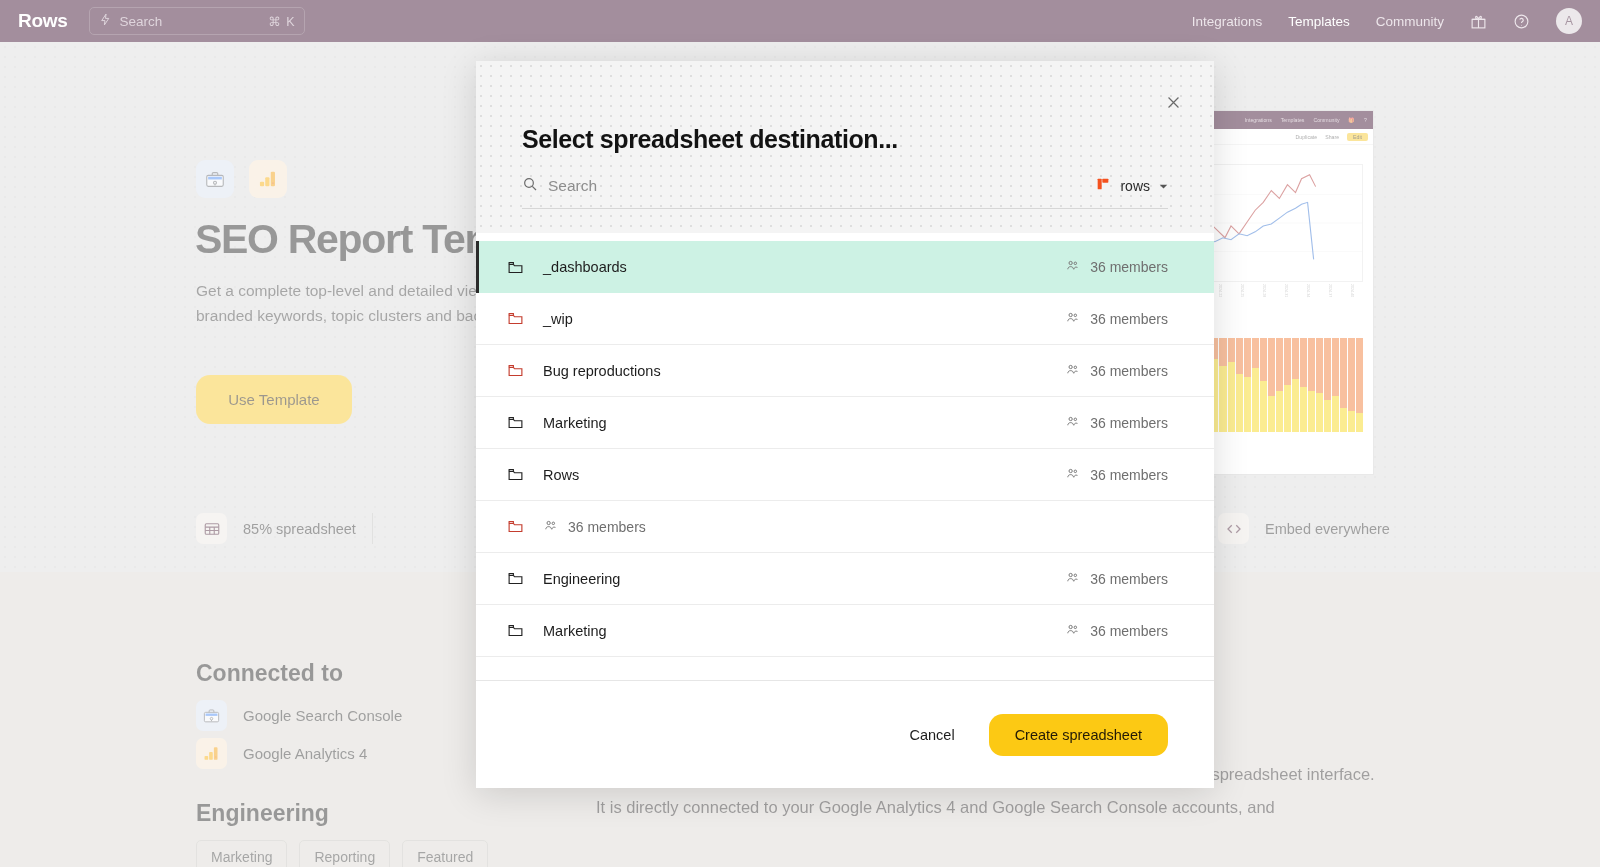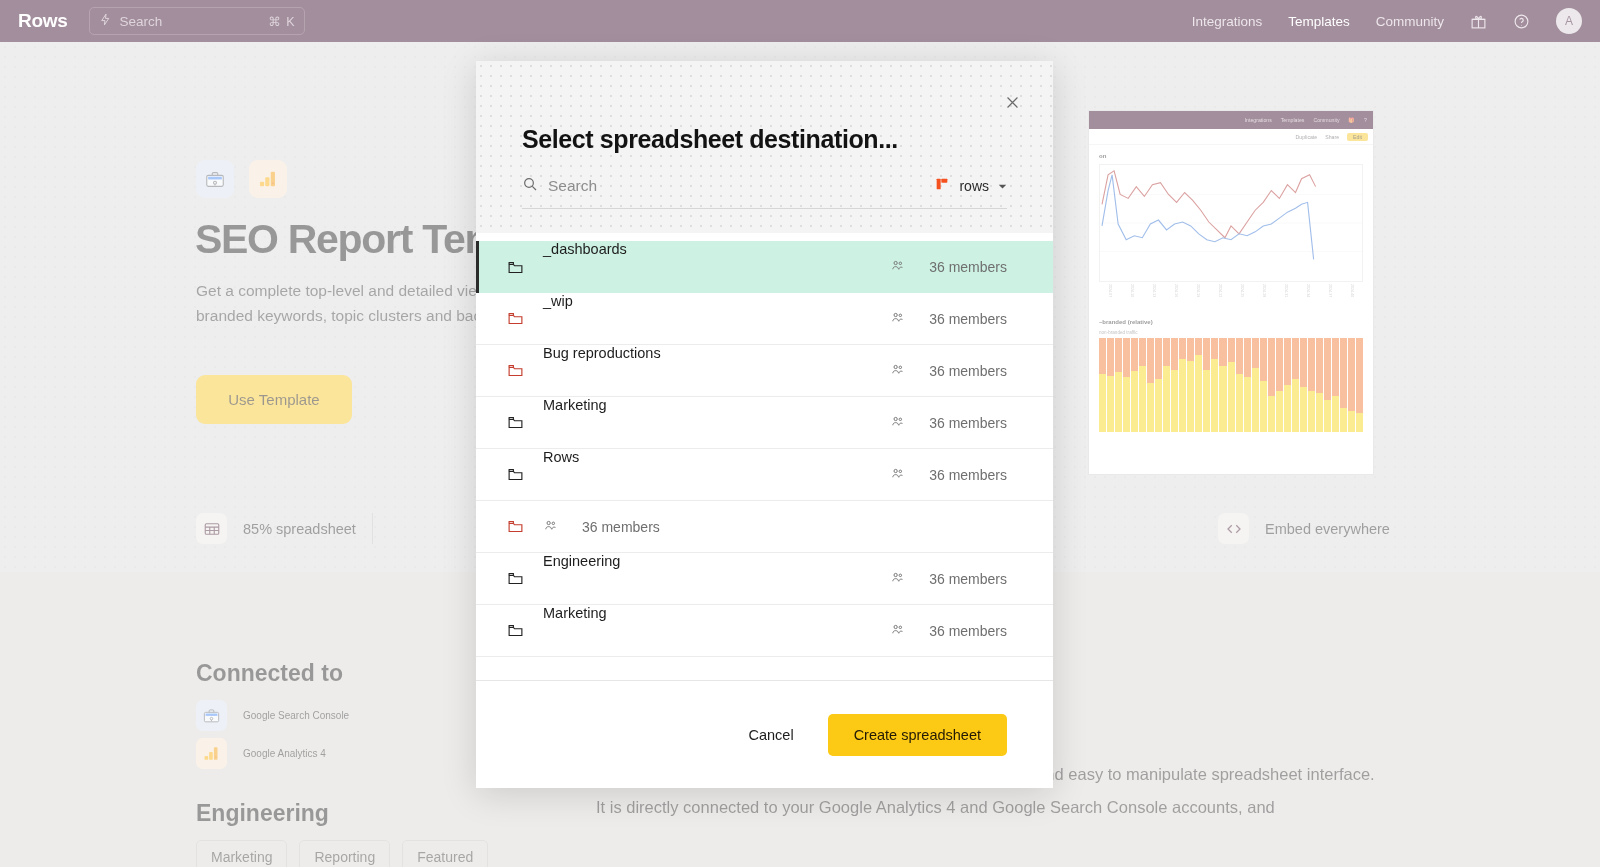--- a/index.html
+++ b/index.html
@@ -100,21 +100,21 @@
   }
   .hero-sub {
     position: absolute; left: 196px; top: 278px;
     width: 600px;
     font-size: 15.5px; line-height: 25px; color: #3b3b3b;
   }
   .btn-use {
     position: absolute; left: 196px; top: 375px;
     width: 156px; height: 49px;
     background: #f7c623;
-    border: none; border-radius: 9px;
+    border: none; border-radius: 14px;
     font-family: inherit;
     font-size: 15px; color: #231a06;
     cursor: pointer;
   }
 
   .feature-row {
     position: absolute; left: 196px; top: 513px;
     display: flex; align-items: center; gap: 16px;
   }
   .feat-ico {
@@ -153,21 +153,21 @@
   
   .sec-head { position: absolute; font-size: 23px; font-weight: bold; color: #1b1b1b; }
   #connected-head { left: 196px; top: 660px; }
   #categories-head { left: 196px; top: 800px; }
   .conn-item {
     position: absolute; left: 196px;
     display: flex; align-items: center; gap: 16px;
   }
   #conn-0 { top: 700px; }
   #conn-1 { top: 738px; }
-  .conn-label { font-size: 10px; color: #2c2c2c; }
+  .conn-label { font-size: 15px; color: #2c2c2c; }
   .cat-tags { position: absolute; left: 196px; top: 840px; display: flex; gap: 12px; }
   .tag {
     border: 1px solid #c2bfba; border-radius: 5px;
     padding: 8px 14px; font-size: 14px; color: #3a3a3a;
     background: transparent;
   }
   .body-copy {
     position: absolute; left: 596px; top: 758px;
     width: 790px;
     font-size: 16.5px; line-height: 33px; color: #2e2a2c;
@@ -175,21 +175,21 @@
 
   
   .overlay {
     position: absolute; inset: 0;
     background: rgba(255,255,255,0.55);
     z-index: 40;
   }
   .modal {
     position: absolute;
     left: 476px; top: 61px;
-    width: 577px; height: 727px;
+    width: 738px; height: 727px;
     background: #ffffff;
     box-shadow: 0 6px 34px rgba(0,0,0,0.14);
     z-index: 50;
     display: flex; flex-direction: column;
     overflow: hidden;
   }
   .modal-head {
     background: #f4f4f4;
     background-image: radial-gradient(#dedede 1px, transparent 1.2px);
     background-size: 10px 10px;
@@ -230,55 +230,55 @@
   .ws-name { font-size: 14px; color: #2b2b2b; }
 
   .modal-list {
     flex: 1 1 auto;
     overflow: hidden;
     background: #fff;
     padding-top: 8px;
   }
   .row-item {
     height: 52px;
-    display: flex; 
+    display: flex; align-items: center;
     padding: 0 46px 0 31px;
     margin: 0 0;
     position: relative;
     cursor: pointer;
     border-bottom: 1px solid #ececec;
   }
   .row-item:last-child { border-bottom: 1px solid #ececec; }
   .row-item.selected {
     background: #cdf2e4;
     border-bottom: none;
     border-left: 3px solid #2b2b2b;
     padding-left: 28px;
   }
   .row-item.selected + .row-item { border-top: none; }
   .folder-ico { width: 20px; display: flex; align-items: center; margin-right: 16px; }
   .row-name { font-size: 14.5px; color: #1d1d1d; flex: 1; }
-  .row-members { display: flex; align-items: center; gap: 24px; color: #6f6f6f; font-size: 14px; }
+  .row-members { display: flex; align-items: center; gap: 10px; color: #6f6f6f; font-size: 14px; }
 
   .modal-foot {
     flex: 0 0 auto;
     height: 108px;
     border-top: 1px solid #e6e6e6;
     display: flex; align-items: center; justify-content: flex-end;
     gap: 28px;
     padding: 0 46px;
     background: #fff;
   }
   .btn-cancel {
     background: none; border: none; cursor: pointer;
     font-family: inherit; font-size: 14.5px; color: #1d1d1d;
     padding: 10px 6px;
   }
   .btn-create {
-    background: #fcc914; border: none; border-radius: 5px;
+    background: #fcc914; border: none; border-radius: 14px;
     font-family: inherit; font-size: 14.5px; color: #231a06;
     padding: 0 26px; height: 42px; cursor: pointer;
   }
 </style>
 </head>
 <body>
 
 <div id="page-root">
 
   <div class="hero-band"></div>

